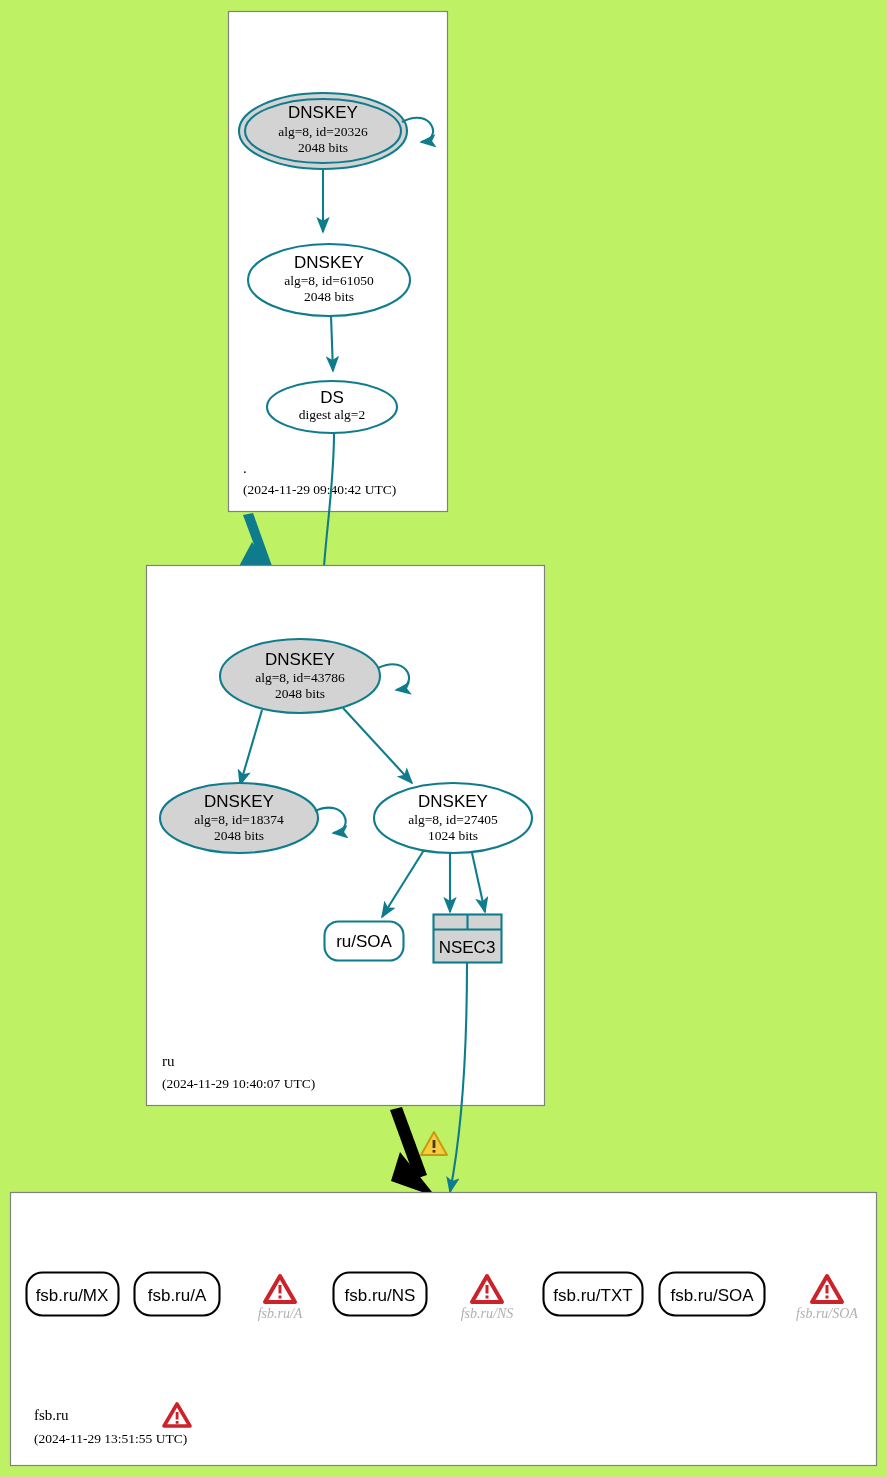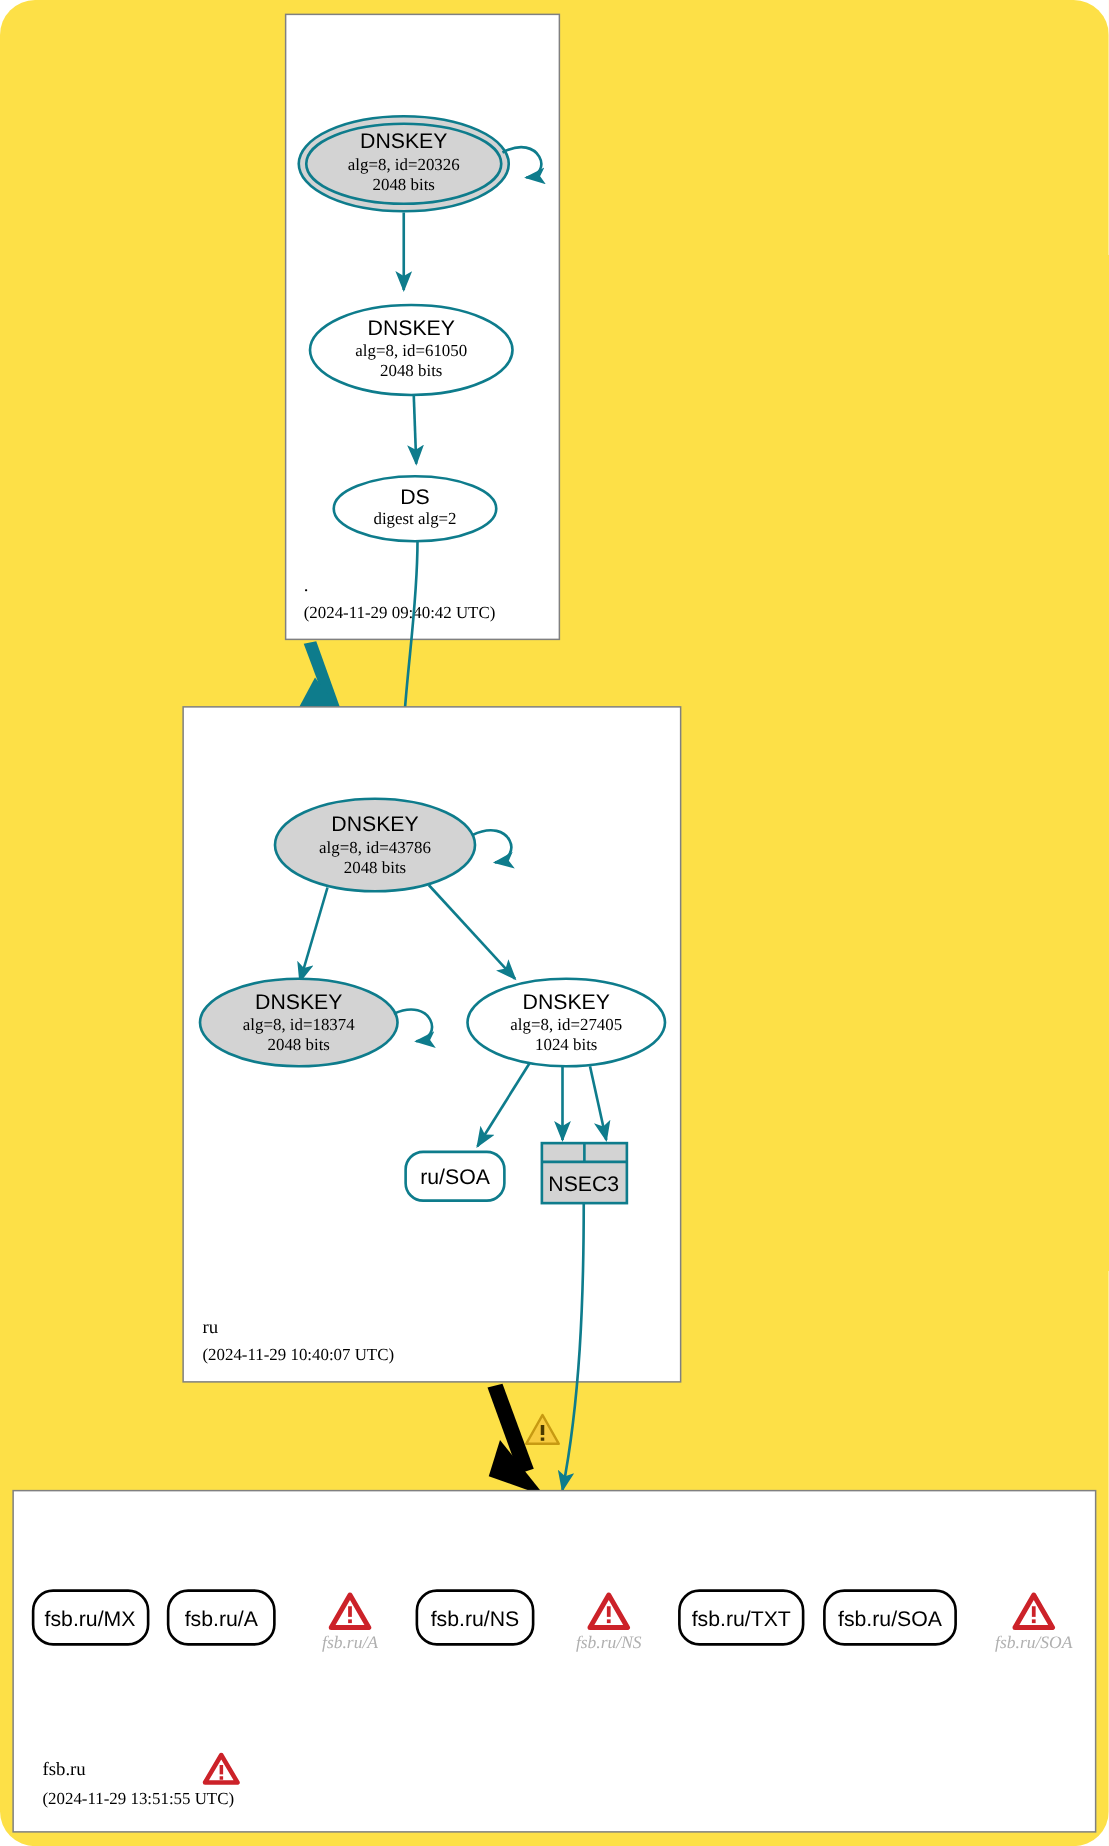--- a/index.html
+++ b/index.html
@@ -8,22 +8,21 @@
     background: #ffffff;
   }
   body {
     font-family: "Liberation Serif", serif;
   }
   #canvas {
     position: relative;
     width: 887px;
     height: 1477px;
     overflow: hidden;
-    background: #fde047;
-    border-radius: 28px;
+    background: #bef264;
   }
   svg.graph {
     position: absolute;
     top: 0;
     left: 0;
     width: 887px;
     height: 1477px;
   }
   .zone-box {
     fill: #ffffff;

